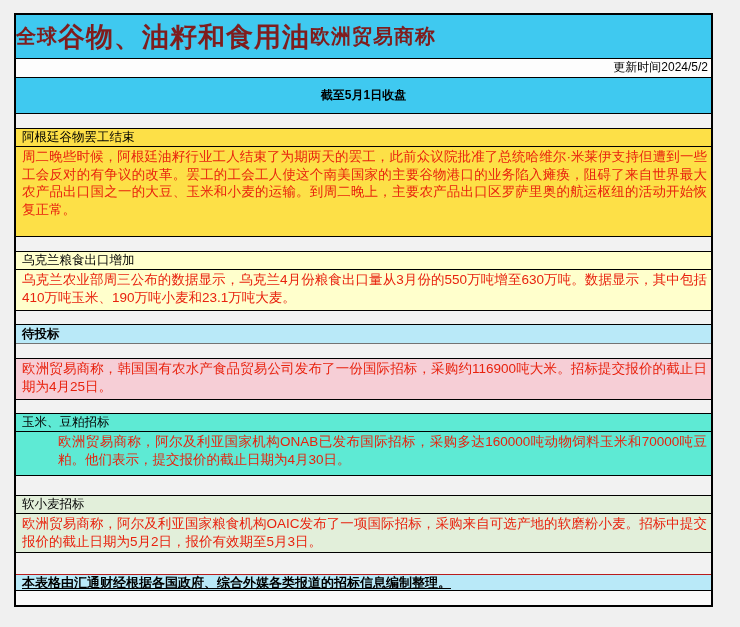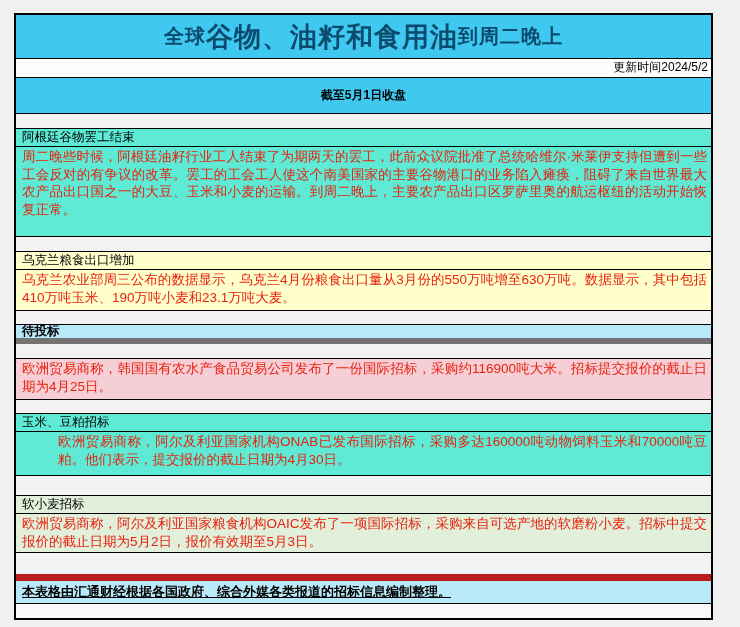--- a/index.html
+++ b/index.html
@@ -11,22 +11,22 @@
   }
   .page { width: 740px; height: 627px; background: #f0f0f0; position: relative; overflow: hidden; }
   .sheet {
     position: absolute; left: 14px; top: 13px; width: 699px;
     border: 2px solid #000; background: #f2f2f2;
   }
   .row { width: 100%; overflow: hidden; }
 
   .title-row {
     height: 44px; background: #3fc9f0; border-bottom: 1px solid #000;
-    display: flex; align-items: center; justify-content: center;
-    color: #0c4a6e; font-weight: bold; letter-spacing: 1px;
+    display: flex; align-items: center; justify-content: flex-start;
+    color: #7f1d1d; font-weight: bold; letter-spacing: 1px;
   }
   .title-prefix, .title-suffix { font-size: 20px; }
   .title-main { font-size: 27px; }
 
   .update-row {
     height: 19px; background: #fdfdfd; border-bottom: 1px solid #000;
     display: flex; justify-content: flex-end;
     font-size: 12px; color: #000; padding-right: 3px;
   }
   .asof-row {
@@ -41,56 +41,56 @@
   .section-header {
     height: 18px; display: flex; align-items: center;
     border-bottom: 1px solid #000; padding-left: 6px;
     font-size: 12.5px; color: #000;
   }
   .section-body {
     padding: 1px 4px 3px 6px;
     font-size: 13.5px; line-height: 17.7px; color: #e8220e;
     text-align: justify;
   }
-  .bg-green  { background: #5eead4; }
+  .bg-green  { background: #fde047; }
   .bg-yellow { background: #ffffcc; }
   .bg-pink   { background: #f6ced6; }
   .bg-cream  { background: #5eead4; }
   .bg-pgreen { background: #e2efda; }
 
   .pending-row {
     height: 20px; background: #b9e9f8;
-    border-top: 1px solid #000; border-bottom: 6px solid #737373;
+    border-top: 1px solid #000; border-bottom: 1px solid #737373;
     display: flex; align-items: center; padding-left: 6px;
     font-size: 12.5px; font-weight: bold; color: #000;
   }
   .note-row {
-    height: 30px; background: #b9e9f8;
-    border-top: 7px solid #b91c1c; border-bottom: 1px solid #000;
+    height: 17px; background: #b9e9f8;
+    border-top: 1px solid #b91c1c; border-bottom: 1px solid #000;
     display: flex; align-items: center; padding-left: 6px;
     font-size: 13px; font-weight: bold; color: #000;
   }
   .note-row span { text-decoration: underline; }
   .empty-row { height: 14px; background: #fafafa; }
 
   .body-arg { height: 89px; }
   .body-2l  { height: 40px; }
   .body-corn{ height: 43px; margin-left: 36px; }
   .body-wheat{ height: 38px; }
 </style>
 </head>
 <body>
 
 <div class="page">
   <div class="sheet">
 
     <div class="row title-row">
       <span class="title-prefix">全球</span>
         <span class="title-main">谷物、油籽和食用油</span>
-        <span class="title-suffix">到周二晚上</span>
+        <span class="title-suffix">欧洲贸易商称</span>
     </div>
 
     <div class="row update-row">
       <span>更新时间2024/5/2</span>
     </div>
 
     <div class="row asof-row">
       <span>截至5月1日收盘</span>
     </div>
 

